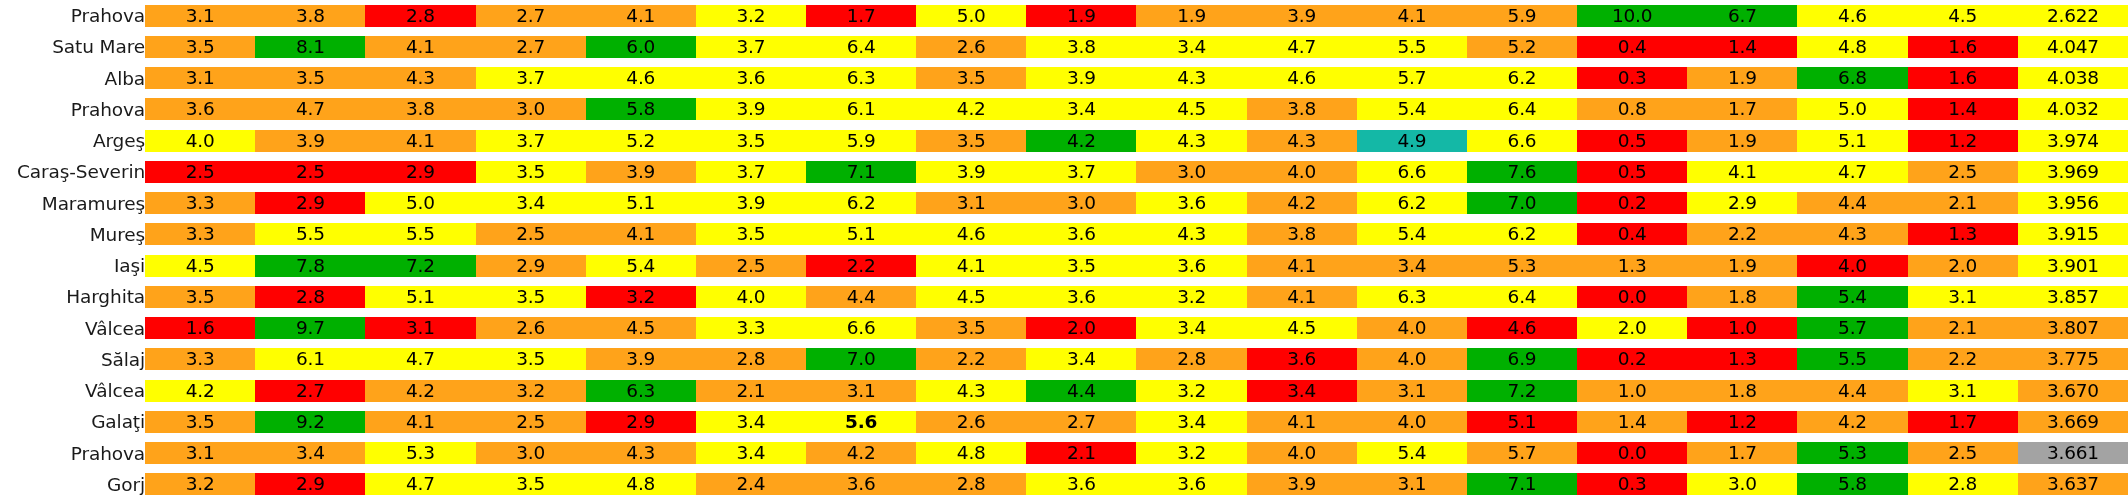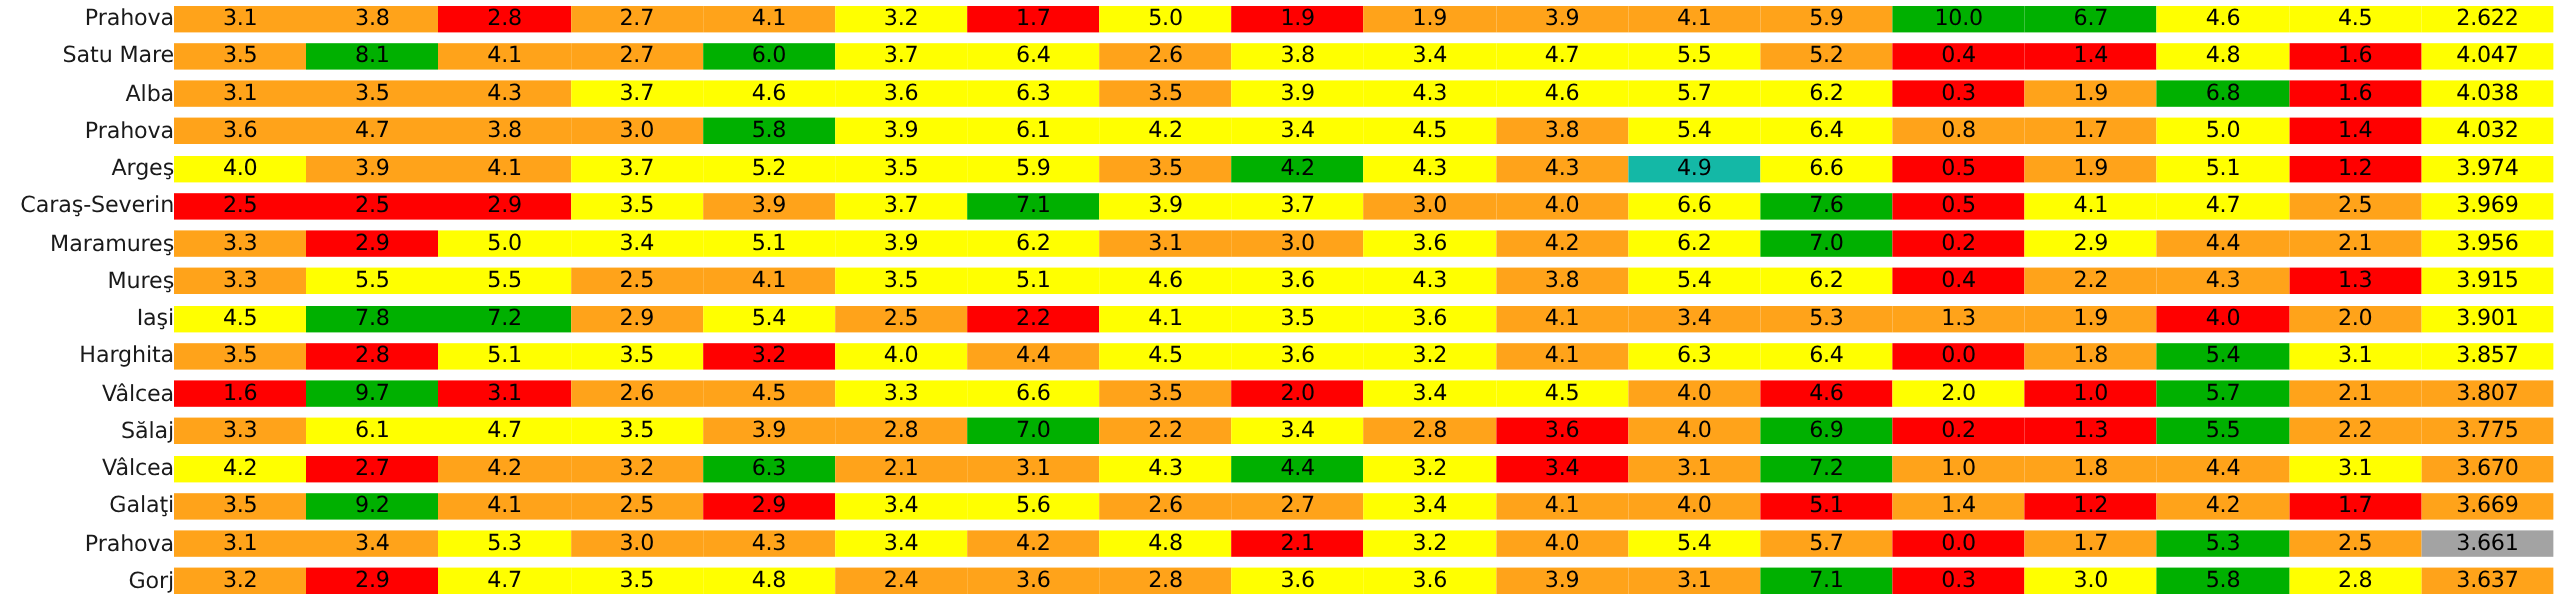--- a/index.html
+++ b/index.html
@@ -811,21 +811,21 @@
         <td class="data-cell">
           <span class="swatch" style="background: rgb(255, 163, 26);">2.5</span>
         </td>
         <td class="data-cell">
           <span class="swatch" style="background: rgb(255, 0, 0);">2.9</span>
         </td>
         <td class="data-cell">
           <span class="swatch" style="background: rgb(255, 255, 0);">3.4</span>
         </td>
         <td class="data-cell">
-          <span class="swatch" style="background: rgb(255, 255, 0);">5.6</span>
+          <span class="swatch" style="background: rgb(255, 255, 0); font-weight: bold;">5.6</span>
         </td>
         <td class="data-cell">
           <span class="swatch" style="background: rgb(255, 163, 26);">2.6</span>
         </td>
         <td class="data-cell">
           <span class="swatch" style="background: rgb(255, 163, 26);">2.7</span>
         </td>
         <td class="data-cell">
           <span class="swatch" style="background: rgb(255, 255, 0);">3.4</span>
         </td>

